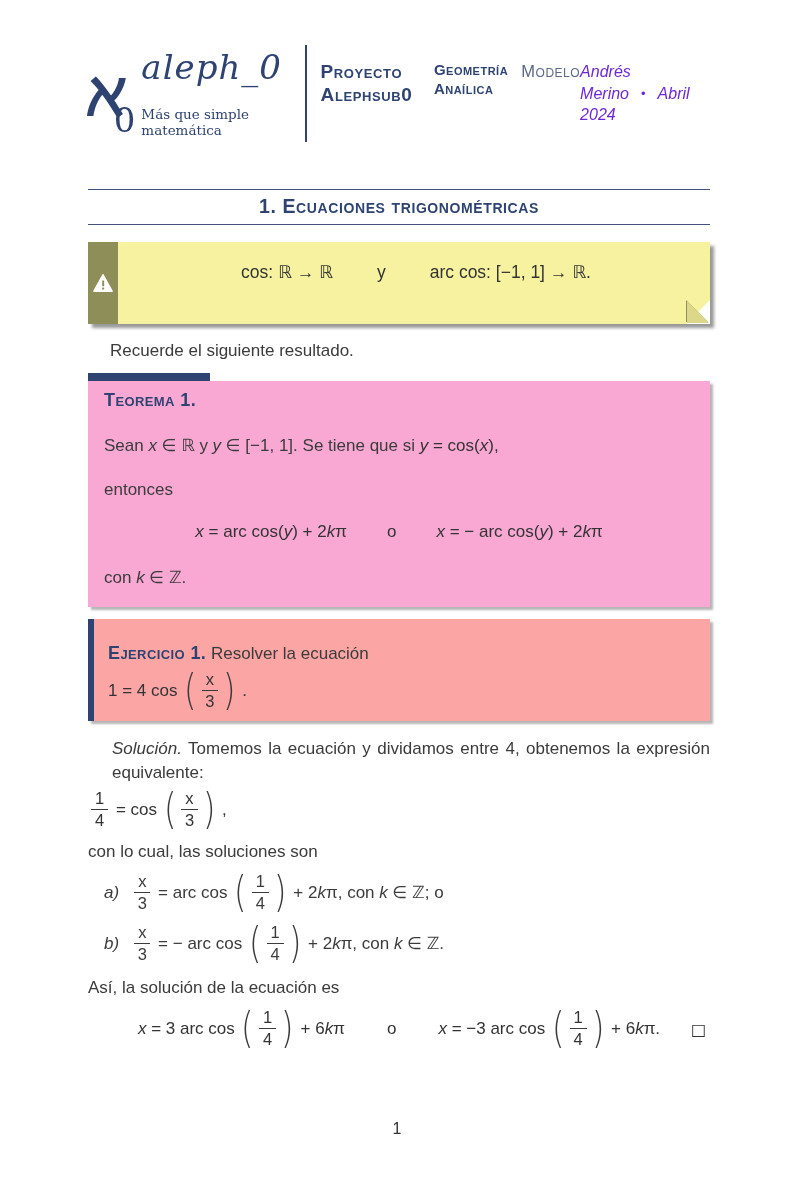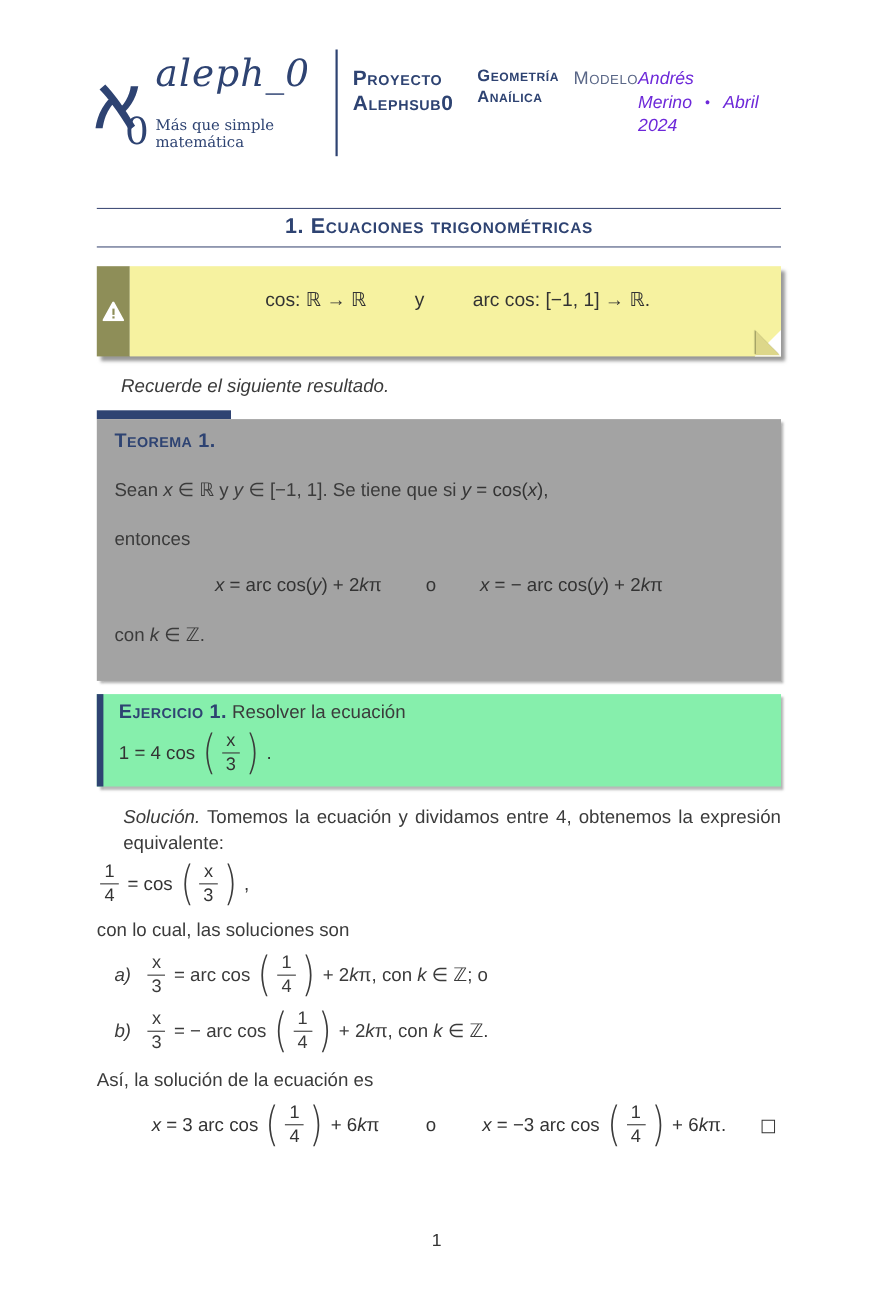--- a/index.html
+++ b/index.html
@@ -45,39 +45,39 @@
   .note-text { line-height:1.4; }
   .note-math { display:flex; justify-content:center; align-items:baseline; gap:44px; margin-top:12px;
     font-size:17.5px; color:#333; }
   .fold-cut { position:absolute; right:0; bottom:0; width:0; height:0;
     border-left:24px solid transparent; border-bottom:24px solid #ffffff; }
   .fold-flap { position:absolute; right:1px; bottom:1px; width:0; height:0;
     border-right:22px solid transparent; border-bottom:22px solid #ddd78a;
     filter:drop-shadow(-1px -1px 0 #8e8e58); }
 
   
-  .intro { margin:15px 0 0 22px; line-height:1.4;font-style:italic; }
+  .intro { margin:15px 0 0 22px; line-height:1.4; }
 
   
   .theorem { margin-top:10px; }
   .thm-topbar { width:122px; height:8px; background:#2e4372; }
-  .thm-box { background:#a3a3a3; padding:9px 16px 28px; box-shadow:3px 3px 2px rgba(110,110,110,.5); }
+  .thm-box { background:#f9a8d4; padding:9px 16px 16px; box-shadow:3px 3px 2px rgba(110,110,110,.5); }
   .thm-label { display:block; font-variant:small-caps; font-weight:bold; color:#2e4372;
     font-size:18px; letter-spacing:.4px; margin-bottom:3px; }
   .thm-line { line-height:1.45; }
   .eq-center { display:flex; justify-content:center; align-items:center; color:#333; }
   .eq-row { gap:40px; }
   .eq-or { margin:0 0; }
   .thm-eq1 { margin:22px 0; }
   .thm-entonces { margin-bottom:4px; }
   .thm-eq2 { margin:20px 0 24px; }
 
   
-  .exercise { margin-top:12px; background:#86efac; border-left:6px solid #2e4372;
-    padding:6px 16px 10px 14px; box-shadow:3px 3px 2px rgba(110,110,110,.5); }
+  .exercise { margin-top:12px; background:#fca5a5; border-left:6px solid #2e4372;
+    padding:24px 16px 10px 14px; box-shadow:3px 3px 2px rgba(110,110,110,.5); }
   .ex-label { font-variant:small-caps; font-weight:bold; color:#2e4372; font-size:18px; letter-spacing:.4px; }
   .ex-eq { margin-top:6px; }
 
   
   .sol-p { margin-top:16px; text-align:justify; line-height:1.42;margin-left:24px; }
   .sol-label { font-style:italic; }
   .sol-eq1 { margin:4px 0 6px; }
   .sol-p2 { margin-top:6px; }
   .item { display:flex; align-items:center; margin:10px 0 0 16px; }
   .item-label { font-style:italic; margin-right:12px; }

